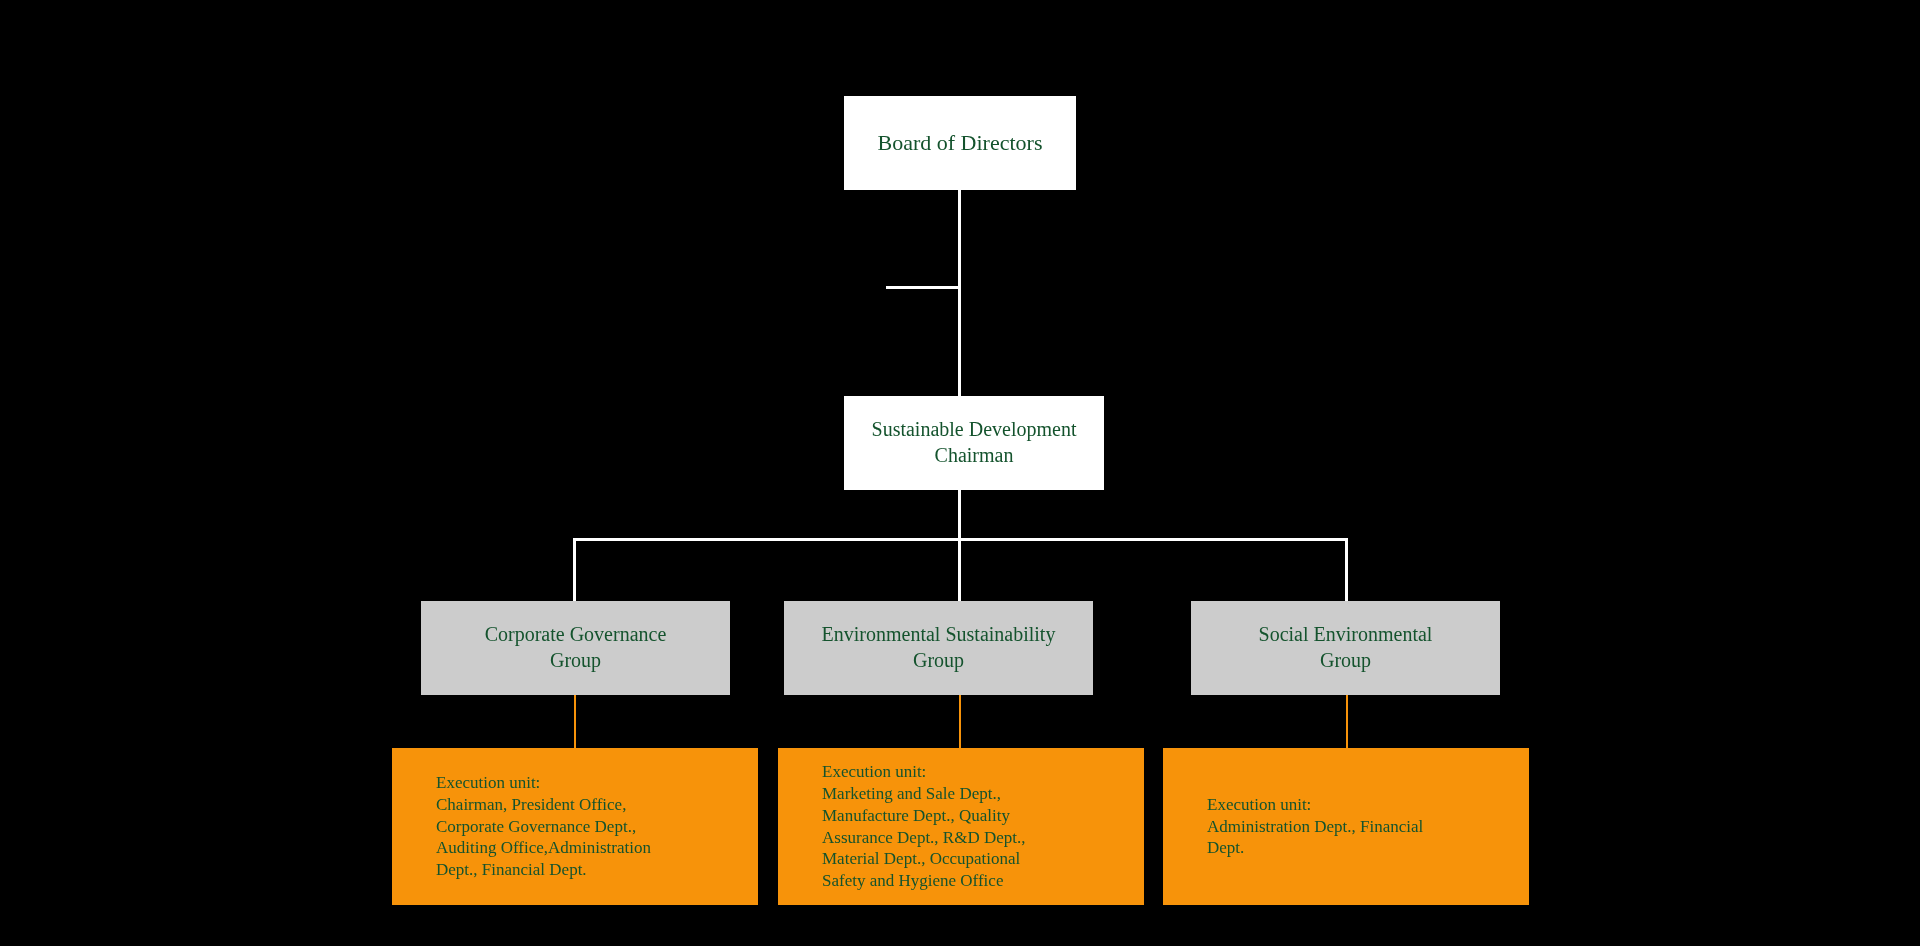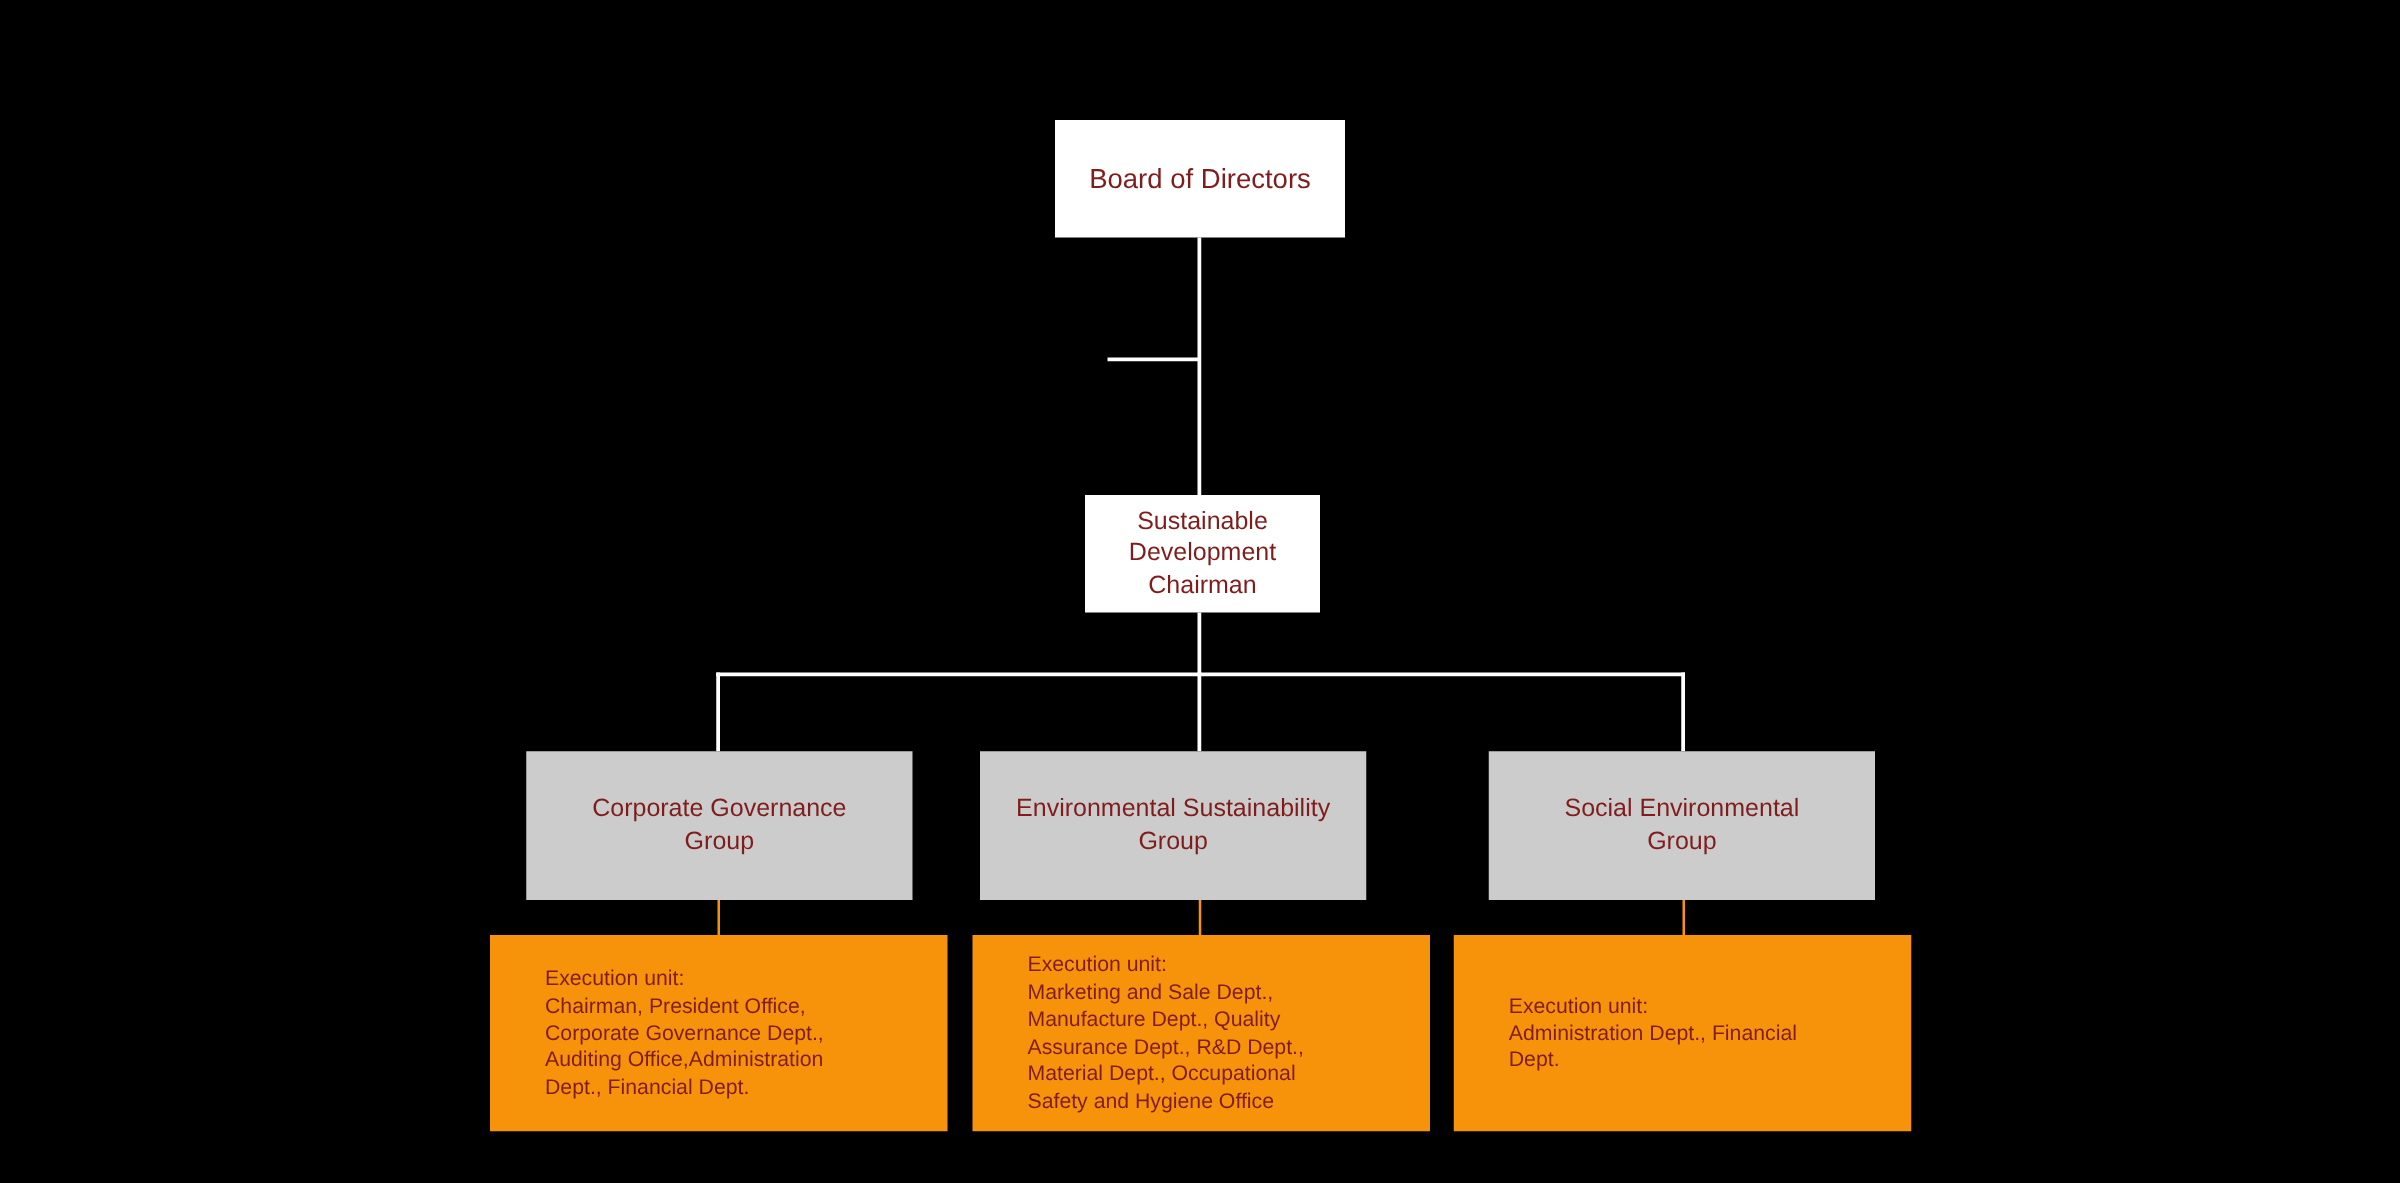--- a/index.html
+++ b/index.html
@@ -19,23 +19,24 @@
   }
 
   
   .node {
     position: absolute;
     box-sizing: border-box;
     display: flex;
     align-items: center;
     justify-content: center;
     text-align: center;
-    color: #7f1d1d;
+    color: #14532d;
     line-height: 1.28;
     white-space: pre-line;
+    font-family: Liberation Serif, serif;
   }
 
   .node.white  { background: #FFFFFF; }
   .node.gray   { background: #CCCCCC; }
   .node.orange {
     background: #F7930A;
     justify-content: flex-start;
     text-align: left;
     white-space: pre-line;
   }
@@ -50,27 +51,26 @@
   
   #board-of-directors {
     left: 844px; top: 96px; width: 232px; height: 94px;
     font-size: 22px;
   }
   #sustainable-committee {
     left: 652px; top: 243px; width: 234px; height: 88px;
     font-size: 15px;
   }
   #sd-chairman {
-    left: 844px; top: 396px; width: 188px; height: 94px;
+    left: 844px; top: 396px; width: 260px; height: 94px;
     font-size: 20px;
-    margin-left: 24px;
   }
 
   .group-box {
-    top: 601px; height: 119px;
+    top: 601px; height: 94px;
     font-size: 20px;
   }
   #group-corporate-governance    { left: 421px; width: 309px; }
   #group-environmental           { left: 784px; width: 309px; }
   #group-social                  { left: 1191px; width: 309px; }
 
   .exec-box {
     font-size: 17px;
     padding-left: 44px;
     padding-right: 12px;

